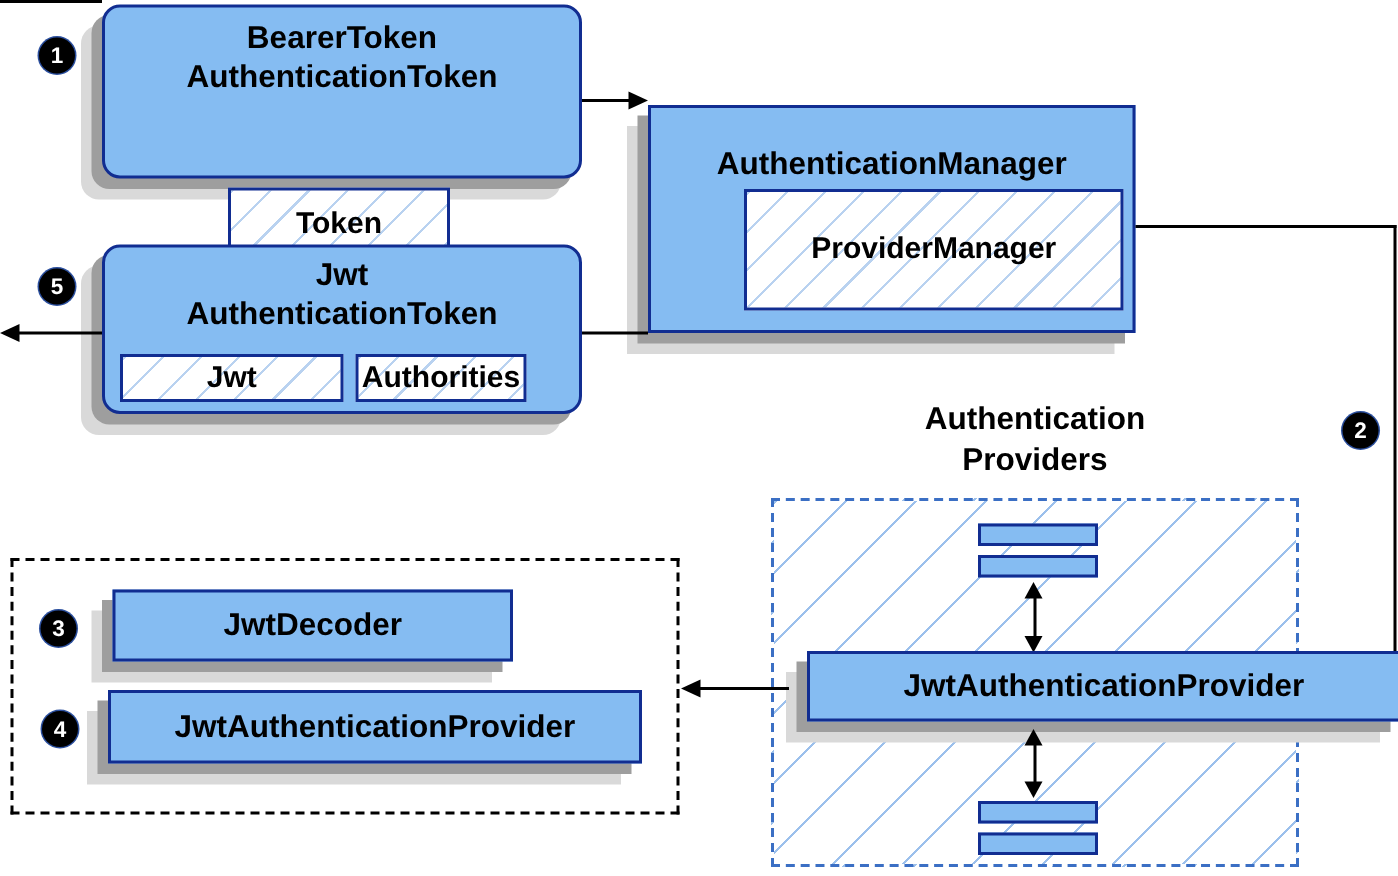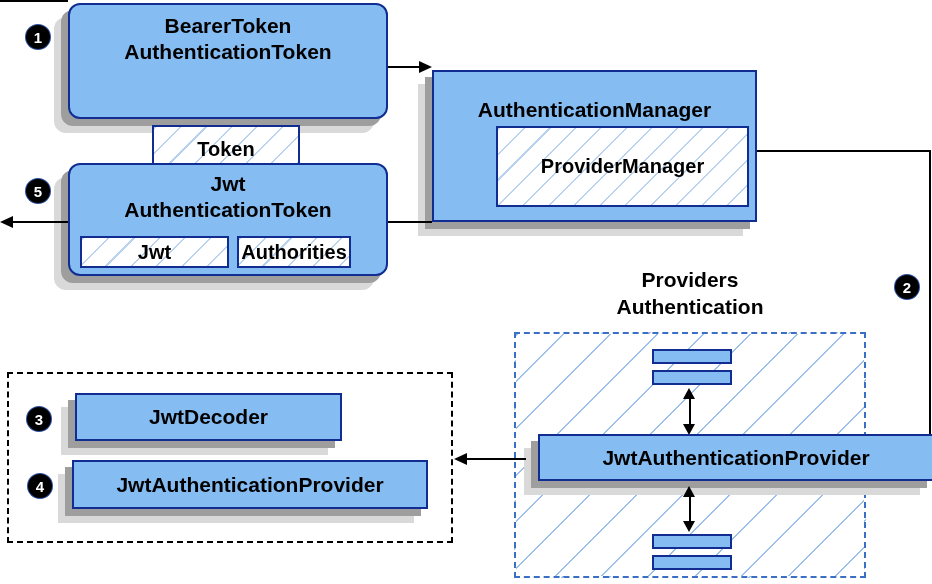--- a/index.html
+++ b/index.html
@@ -91,22 +91,22 @@
     <div class="chip" style="left:167px;top:71px;width:114px;height:32px;">Authorities</div>
   </div>
 
   <div class="line-h" style="left:388px;top:221px;width:44px;"></div>
 
   <div class="line-h" style="left:11px;top:221px;width:57px;"></div>
   <div class="tri tri-left" style="left:0;top:216px;"></div>
   <div class="badge" style="left:26px;top:179px;">5</div>
 
   <div class="heading" style="left:560px;top:266px;width:260px;">
+    <div>Authentication</div>
     <div>Providers</div>
-    <div>Authentication</div>
   </div>
 
   <div class="group-hatched" style="left:514px;top:332px;width:352px;height:246px;"></div>
 
   <div class="bar" style="left:652px;top:349px;"></div>
   <div class="bar" style="left:652px;top:370px;"></div>
 
   <div class="tri tri-up" style="left:683px;top:388px;"></div>
   <div class="line-v" style="left:689px;top:397px;height:29px;"></div>
   <div class="tri tri-down" style="left:683px;top:424px;"></div>

